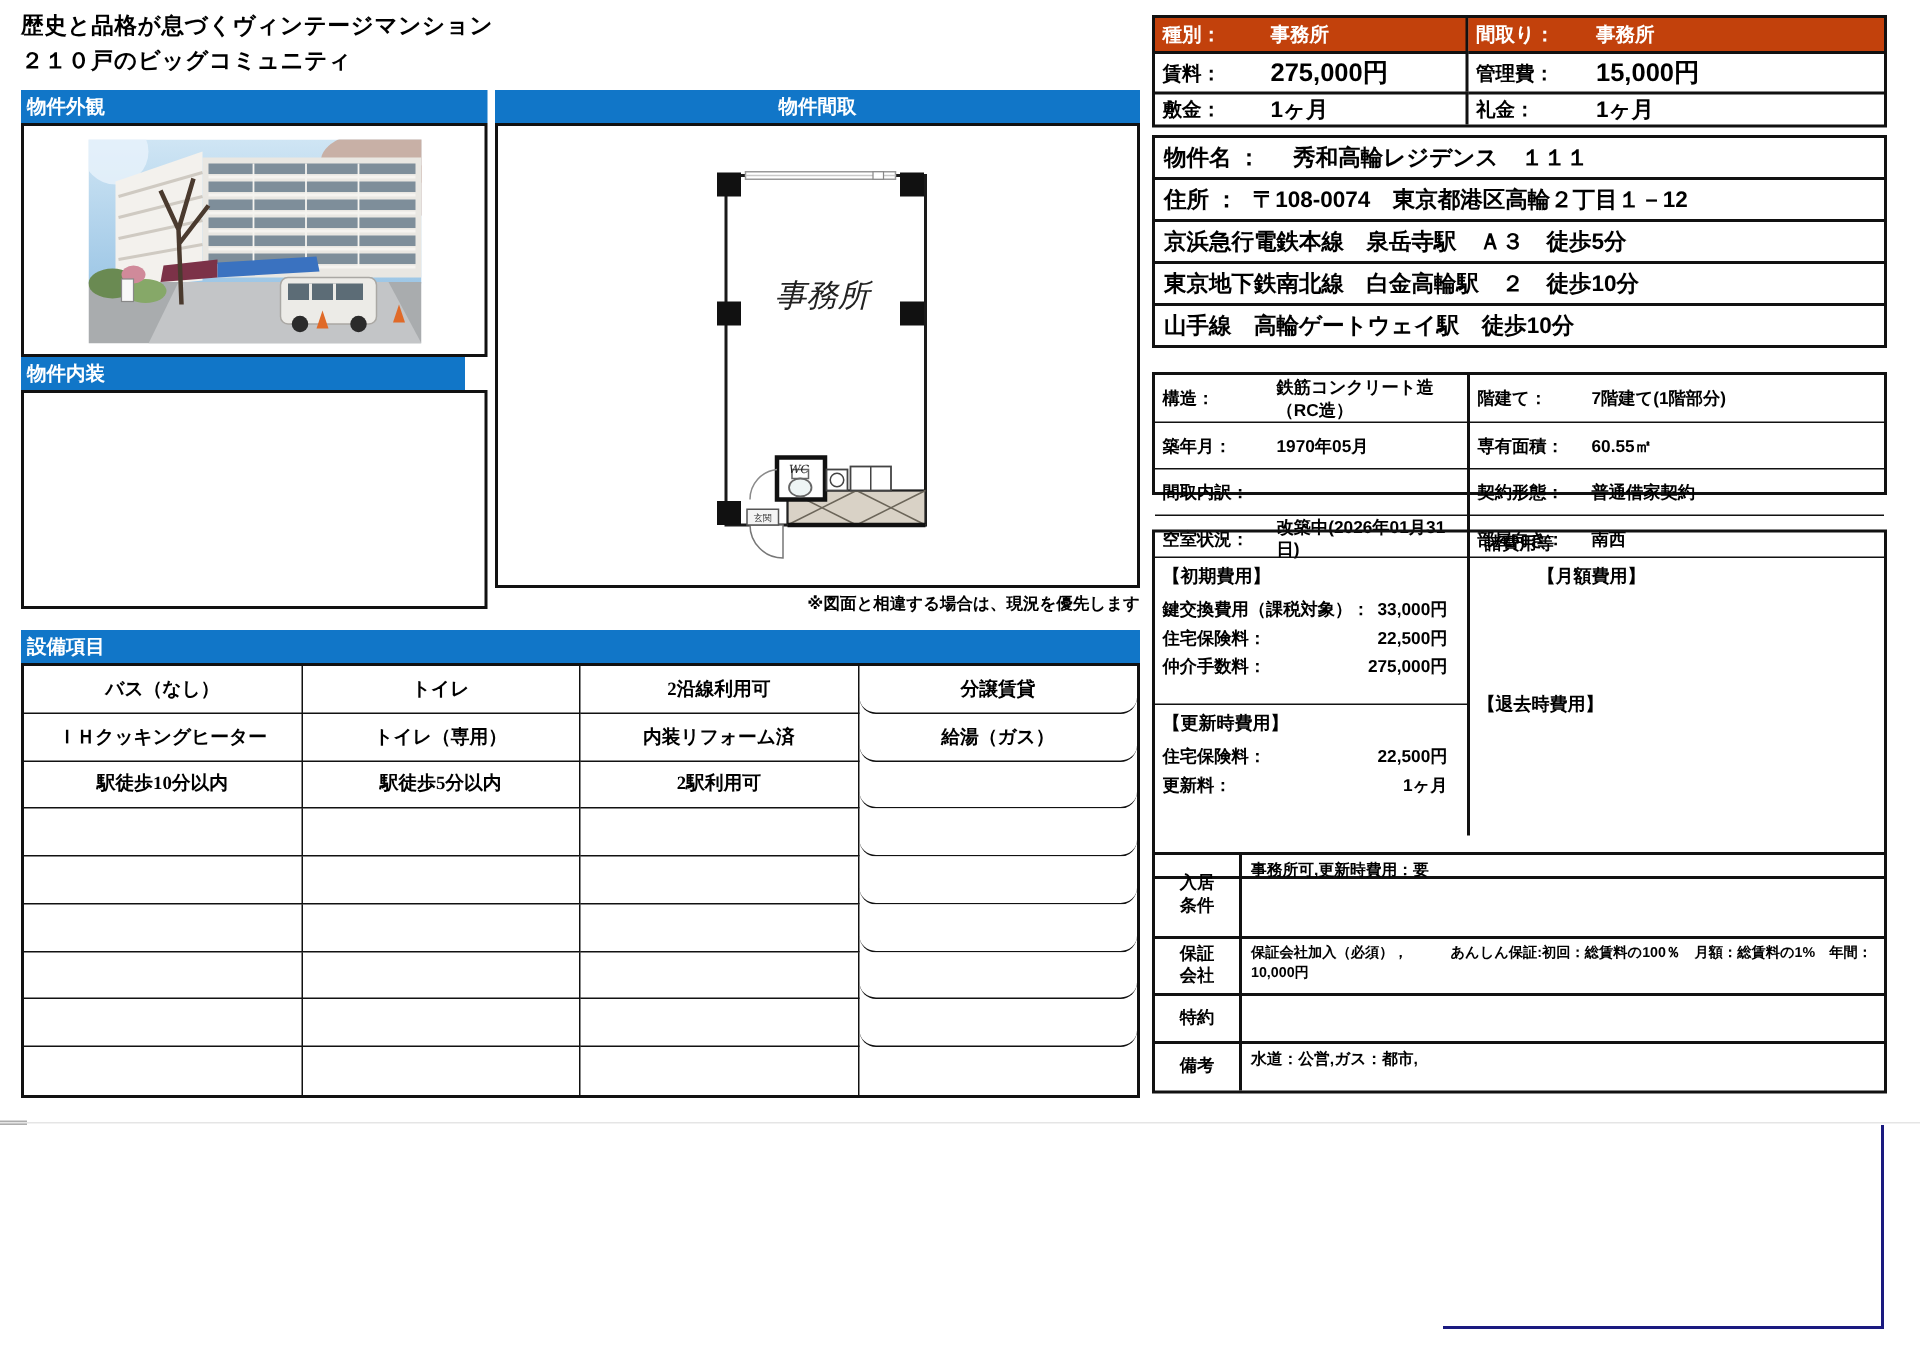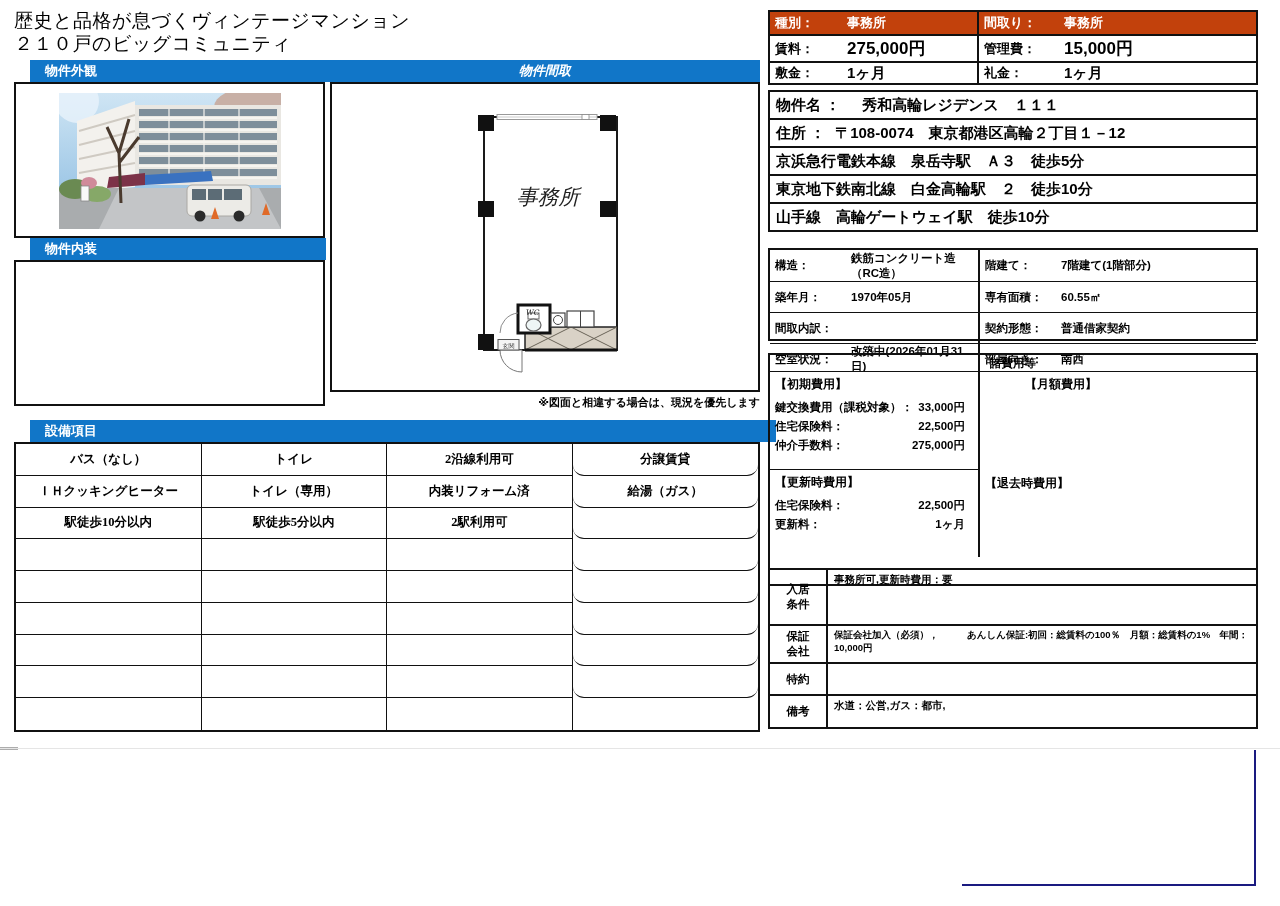--- a/index.html
+++ b/index.html
@@ -1,21 +1,21 @@
 <!DOCTYPE html>
 <html><head>
 <meta charset="utf-8">
 <style>
   html,body{margin:0;padding:0;background:#fff;}
   #page{position:relative;width:1280px;height:906px;background:#fff;overflow:hidden;
         font-family:"Liberation Sans","DejaVu Sans",sans-serif;color:#000;}
   .abs{position:absolute;box-sizing:border-box;}
-  .headline{font-size:19px;font-weight:normal;letter-spacing:.5px;}
+  .headline{font-size:15px;font-weight:bold;letter-spacing:.5px;}
   .banner{background:#1176c8;color:#fff;font-weight:bold;font-size:13px;line-height:22px;height:22px;}
-  .banner.pad{padding-left:15px;margin-left:16px;}
+  .banner.pad{padding-left:4px;}
   .banner.center{text-align:center;}
   .box{border:2px solid #111;background:#fff;}
 
   
   .summary{border:2px solid #111;display:grid;grid-template-columns:209px 1fr;grid-template-rows:22px 27px 1fr;}
   .sumcell{display:flex;align-items:center;}
   .sumcell.lft{border-right:2px solid #111;}
   .summary .r2{border-top:2px solid #111;}
   .sumcell.hdr{background:#c2410c;color:#fff;}
   .sumlab{width:72px;padding-left:5px;font-weight:bold;font-size:13px;flex:none;}
@@ -44,21 +44,21 @@
   .fees{border:2px solid #111;}
   .fees-h{height:16px;line-height:16px;text-align:center;font-size:11.5px;font-weight:bold;border-bottom:1.5px solid #111;}
   .fees-body{position:relative;height:185px;}
   .fees-left{position:absolute;left:0;top:0;width:210px;height:100%;border-right:2px solid #111;box-sizing:border-box;}
   .fees-right{position:absolute;left:210px;top:0;right:0;height:100%;padding-left:40px;}
   .fcell{padding:4px 0 0 5px;box-sizing:border-box;}
   .fcell.initial{height:98px;border-bottom:1.5px solid #111;}
   .ftitle{font-size:12px;font-weight:bold;}
   .fitems{margin-top:5px;}
   .fitem{display:flex;justify-content:space-between;padding-right:13px;font-size:11.5px;font-weight:bold;line-height:19px;}
-  .moveout-title{position:absolute;left:5px;top:103px;}
+  .moveout-title{position:absolute;left:5px;top:89px;}
 
   
   .conds{border:2px solid #111;display:grid;grid-template-rows:54px 38px 32px 1fr;}
   .crow{display:grid;grid-template-columns:58px 1fr;border-top:2px solid #111;}
   .crow:first-child{border-top:none;}
   .clab{border-right:2px solid #111;display:flex;flex-direction:column;justify-content:center;align-items:center;
         font-size:11.5px;font-weight:bold;line-height:15px;}
   .ccon{padding:3px 6px;font-size:10.5px;font-weight:bold;}
   .ccon.small{font-size:9.5px;}
 
@@ -146,21 +146,21 @@
         <circle cx="180" cy="123" r="5.5" fill="#2b2b2b"></circle>
 
       <polygon points="152,126 156,114 160,126" fill="#e06a28"></polygon>
       <polygon points="203,122 207,110 211,122" fill="#e06a28"></polygon>
     </svg>
   </div>
 
   <div class="abs banner pad" style="left:14px;top:238px;width:296px;">物件内装</div>
   <div class="abs box" style="left:14px;top:260px;width:311px;height:146px;"></div>
 
-  <div class="abs banner center" style="left:330px;top:60px;width:430px;font-style:italic;">物件間取</div>
+  <div class="abs banner center" style="left:330px;top:60px;width:430px;">物件間取</div>
   <div class="abs box" style="left:330px;top:82px;width:430px;height:310px;">
     <svg width="426" height="306" viewBox="0 0 426 306">
 
       <rect x="152" y="33" width="133" height="233" fill="#fff" stroke="#1a1a1a" stroke-width="2"></rect>
 
       <rect x="165" y="30.5" width="100" height="5" fill="#fff" stroke="#999" stroke-width="1"></rect>
       <line x1="165" y1="33" x2="265" y2="33" stroke="#c9c9c9" stroke-width="1"></line>
       <rect x="250" y="30.5" width="7" height="5" fill="#fff" stroke="#888" stroke-width="0.8"></rect>
 
       <g fill="#111">
@@ -276,21 +276,21 @@
     </div>
     <div class="nrow">
       <span class="nlab">住所 ：</span>
       <span class="nval">〒108-0074　東京都港区高輪２丁目１－12</span>
     </div>
     <div class="nrow">京浜急行電鉄本線　泉岳寺駅　Ａ３　徒歩5分</div>
     <div class="nrow">東京地下鉄南北線　白金高輪駅　２　徒歩10分</div>
     <div class="nrow">山手線　高輪ゲートウェイ駅　徒歩10分</div>
   </div>
 
-  <div class="abs details" style="left:768px;top:248px;width:490px;height:93px;">
+  <div class="abs details" style="left:768px;top:248px;width:490px;height:82px;">
     <div class="dhalf lft">
       <div class="drow">
           <span class="dlab">構造：</span>
           <span class="dval">鉄筋コンクリート造（RC造）</span>
         </div>
       <div class="drow">
           <span class="dlab">築年月：</span>
           <span class="dval">1970年05月</span>
         </div>
       <div class="drow">

